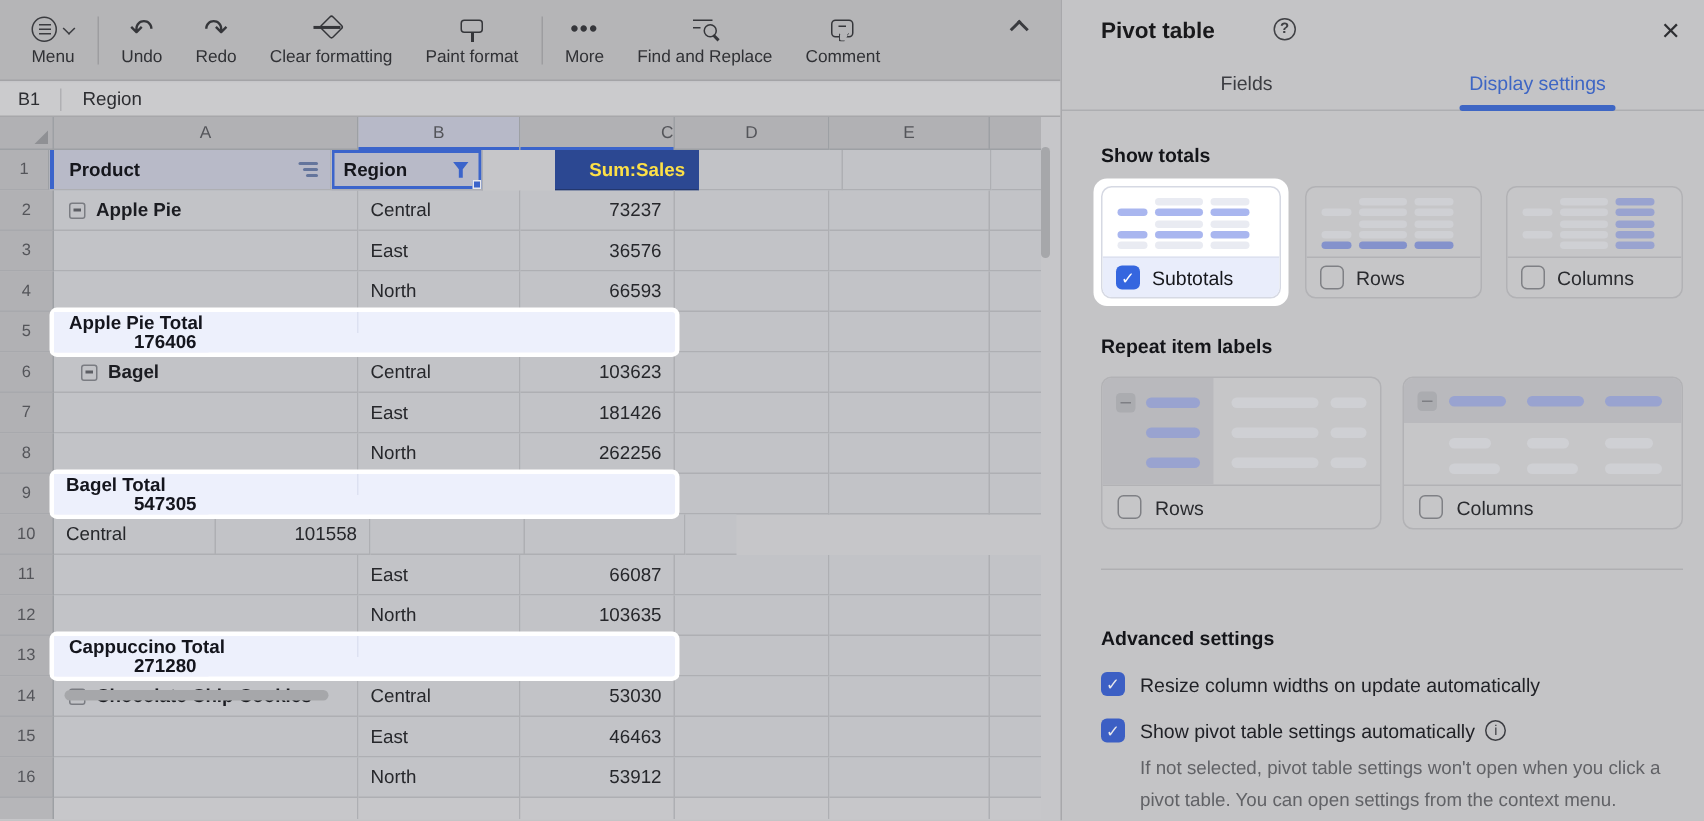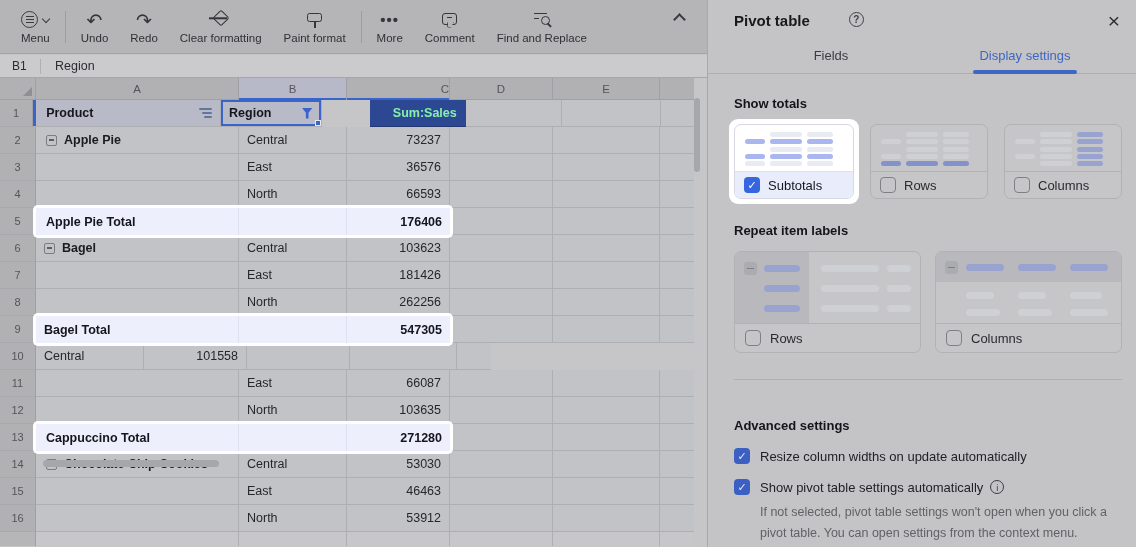--- a/index.html
+++ b/index.html
@@ -66,35 +66,35 @@
   .gh.sel { background:#b7b9c8; }
   .gh.blue-under:after { content:""; position:absolute; left:0; right:0; bottom:-1px; height:2px; background:#3b64cb; z-index:2; }
 
   .grow { display:flex; height:27px; }
   .rn { width:36px; background:#b1b1b4; border-right:1px solid #9da0a4; border-bottom:1px solid #a8a9ad;
     font-size:11px; color:#54555a; display:flex; align-items:center; justify-content:center; }
   .cell { background:#c2c3c7; border-right:1px solid #aeafb3; border-bottom:1px solid #aeafb3;
     font-size:12.5px; color:#26272b; display:flex; align-items:center; padding:0 8px; overflow:hidden; white-space:nowrap; }
   .cA{width:203px;} .cB{width:108px;} .cC{width:103px; justify-content:flex-end;} .cD{width:103px;} .cE{width:107px;} .cF{width:34px; border-right:none;}
   .cell.hdr { background:#b8bac8; font-weight:bold; color:#15161c; }
-  .cell.hdrC { background:#2c4892; color:#86efac; font-weight:bold; border-right-color:#2c4892; border-bottom-color:#23376e;margin-left:48px; }
+  .cell.hdrC { background:#2c4892; color:#fde047; font-weight:bold; border-right-color:#2c4892; border-bottom-color:#23376e;margin-left:48px; }
   .cell.a1 { box-shadow:inset 3px 0 0 #3b64cb; justify-content:space-between; }
   .cell.b1 { position:relative; box-shadow:inset 0 0 0 2px #3b64cb; justify-content:space-between; }
   .b1-handle { position:absolute; right:0px; bottom:0px; width:6px; height:6px; background:#3b64cb; border:1px solid #e8e8ec; z-index:3; }
   .flt-lines { width:13px; height:10px; position:relative; }
   .flt-lines i { position:absolute; right:0; height:1.8px; background:#64759c; border-radius:1px; }
   .flt-lines i:nth-child(1){ left:0; top:0; } .flt-lines i:nth-child(2){ left:2.5px; top:4px; } .flt-lines i:nth-child(3){ left:5px; top:8px; }
   .funnel { width:11px; height:11px; background:#3b64cb;
     clip-path:polygon(0 0,100% 0,62% 48%,62% 100%,38% 100%,38% 48%); }
   .minusbox { width:11px; height:11px; border:1px solid #7a7c82; border-radius:2px; margin-right:7px;
     display:inline-flex; align-items:center; justify-content:center; flex:none; }
   .minusbox i { width:5px; height:1.6px; background:#5c5e64; }
   .groupname { font-weight:bold; color:#1b1c21; }
   .total-span { display:flex; width:414px; position:relative; z-index:2; background:#edf0fc;
-    box-shadow:0 0 0 3px #ffffff; border-radius:2px; }
+    box-shadow:0 0 0 3px #ffffff; border-radius:2px;flex-direction:column; }
   .total-span .cell { background:#edf0fc; border-right:1px solid #dde1f1; border-bottom:none; font-weight:bold; color:#14151d; }
   .total-span .cC { border-right:none; }
   .part-row { display:flex; height:14px; overflow:hidden; }
   .part-row .rn { border-bottom:none; background:#b6b6b9; }
   .part-row .cell { background:#c7c7ca; border-bottom:none; }
   .hscroll { position:absolute; left:43px; top:460px; width:176px; height:7px; border-radius:4px; background:#a6a7aa; }
   .vscroll { position:absolute; left:694px; top:98px; width:6px; height:74px; border-radius:3px; background:#a6a7aa; }
 
   
   .panel { position:absolute; left:707px; top:0; width:429px; height:547px; background:#c4c4c6;
@@ -189,33 +189,33 @@
           </span>
         <span class="tlabel">Paint format</span>
       </div>
       <div class="tsep"></div>
       <div class="tbtn">
         <span class="ticon ic-more">•••</span>
         <span class="tlabel">More</span>
       </div>
       <div class="tbtn">
         <span class="ticon">
-            <span class="ic-comment"></span>
-          </span>
-        <span class="tlabel">Comment</span>
-      </div>
-      <div class="tbtn">
-        <span class="ticon">
           <span class="ic-findrep">
               <span class="l1"></span>
               <span class="l2"></span>
               <span class="mag"></span>
             </span>
         </span>
         <span class="tlabel">Find and Replace</span>
+      </div>
+      <div class="tbtn">
+        <span class="ticon">
+            <span class="ic-comment"></span>
+          </span>
+        <span class="tlabel">Comment</span>
       </div>
       <div class="collapse-toolbar">
         <span class="chev-up"></span>
       </div>
     </div>
 
     <div class="formula-bar">
       <div class="name-box">B1</div>
       <div class="fb-sep"></div>
       <div class="fb-value">Region</div>
@@ -292,21 +292,21 @@
               <div class="cell cA" style="padding-left: 10px;">Apple Pie Total</div>
               <div class="cell cB"></div>
               <div class="cell cC">176406</div>
             </div>
             <div class="cell cD"></div>
             <div class="cell cE"></div>
             <div class="cell cF"></div>
           </div>
           <div class="grow">
             <div class="rn">6</div>
-            <div class="cell cA" style="padding-left: 8px;">
+            <div class="cell cA" style="padding-left: 18px;">
               <span class="minusbox">
                 <i></i>
               </span>
               <span class="groupname">Bagel</span>
             </div>
             <div class="cell cB">Central</div>
             <div class="cell cC">103623</div>
             <div class="cell cD"></div>
             <div class="cell cE"></div>
             <div class="cell cF"></div>

